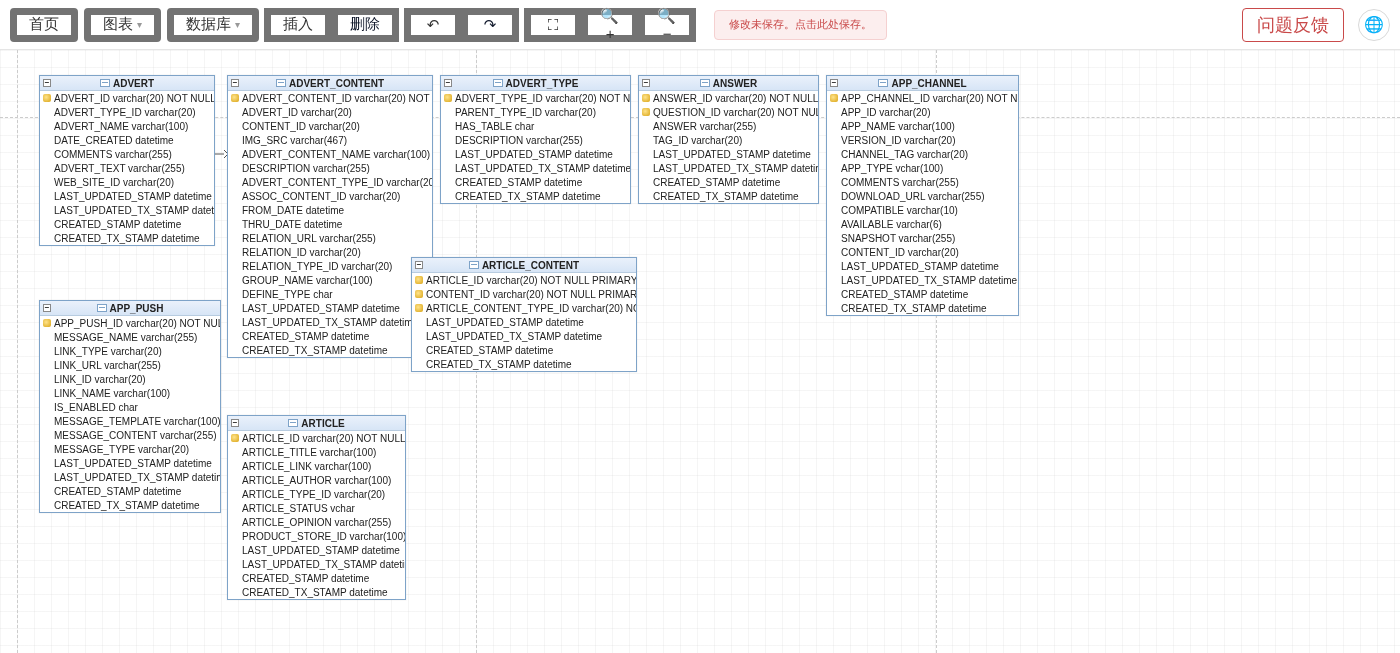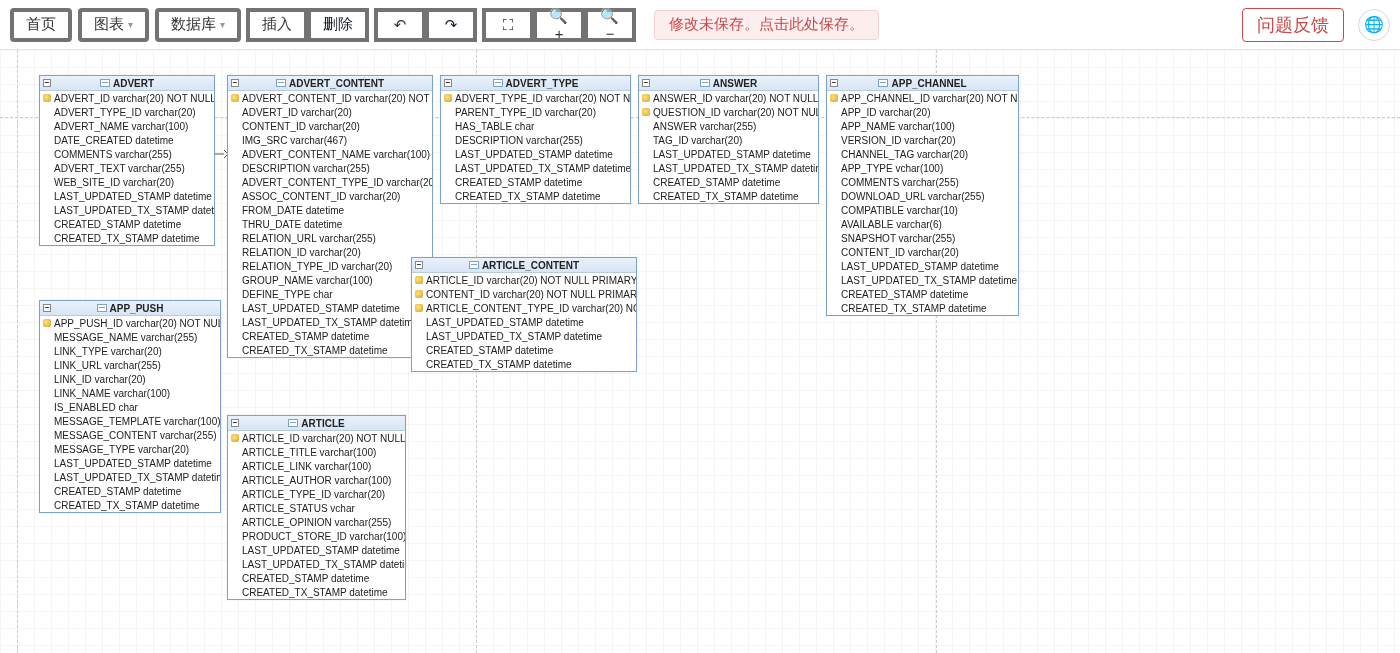--- a/index.html
+++ b/index.html
@@ -1,23 +1,23 @@
 <!DOCTYPE html>
 <html><head>
 <meta charset="utf-8">
 <style>
 * { margin:0; padding:0; box-sizing:border-box; font-family:"Helvetica Neue",Arial,"Microsoft YaHei",sans-serif; }
 body { background:#fff; width:1400px; height:653px; overflow:hidden; position:relative; }
 
 .toolbar { height:50px; border-bottom:1px solid #e5e5e5; display:flex; align-items:center; padding:0 10px; gap:6px; background:#fff; position:relative; z-index:10; }
-.tbtn { height:34px; padding:0 12px; border:4px solid #737373; border-radius:4px; background:#fff; font-size:15px; color:#333; display:inline-flex; align-items:center; gap:4px; cursor:pointer; }
+.tbtn { height:34px; padding:0 12px; border:7px solid #737373; border-radius:4px; background:#fff; font-size:15px; color:#333; display:inline-flex; align-items:center; gap:4px; cursor:pointer; }
 .tbtn.disabled { color:#0f172a; }
 .tgroup { display:flex; gap:0; }
 .tgroup .tbtn { border-radius:0; margin-left:-1px; }
-.save-banner { height:30px; padding:0 14px; background:#fceeee; border:1px solid #f5d0d0; color:#c94a4a; border-radius:4px; display:flex; align-items:center; font-size:15px; margin-left:12px; }
+.save-banner { height:30px; padding:0 14px; background:#fceeee; border:1px solid #f5d0d0; color:#c94a4a; border-radius:4px; display:flex; align-items:center; font-size:11px; margin-left:12px; }
 .spacer { flex:1; }
 .feedback-btn { height:34px; padding:0 14px; border:1px solid #c94a4a; border-radius:4px; background:#fff; color:#c94a4a; font-size:18px; cursor:pointer; }
 .globe { width:32px; height:32px; border:1px solid #d9d9d9; border-radius:16px; display:flex; align-items:center; justify-content:center; margin-left:8px; color:#777; }
 
 .canvas { position:absolute; top:50px; left:0; right:0; bottom:0; background:#fff; overflow:hidden;
   background-image:
     linear-gradient(rgba(200,200,200,0.18) 1px,transparent 1px),
     linear-gradient(90deg,rgba(200,200,200,0.18) 1px,transparent 1px);
   background-size:17px 17px;
 }

